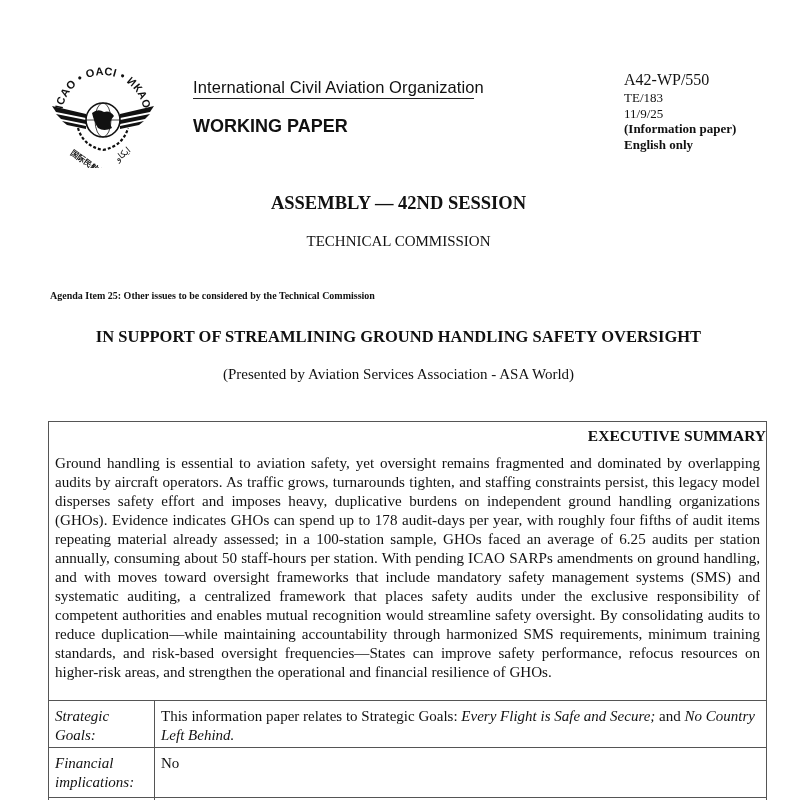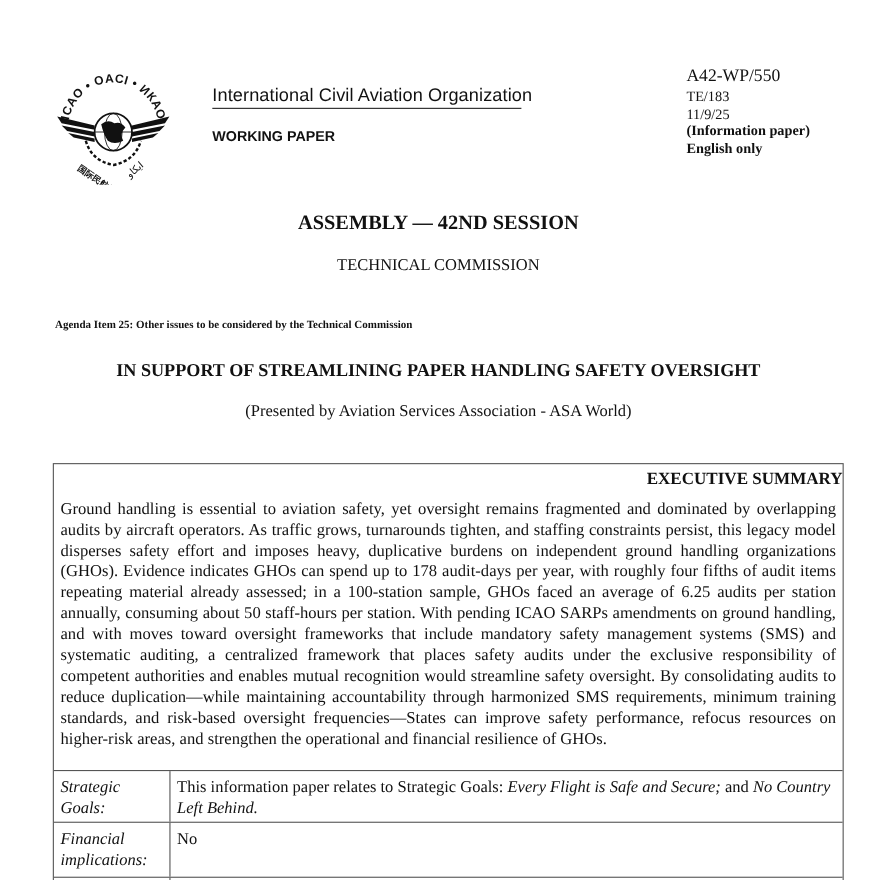--- a/index.html
+++ b/index.html
@@ -4,23 +4,23 @@
 <style>
   html, body { margin: 0; padding: 0; background: #ffffff; }
   body { width: 797px; height: 800px; position: relative; overflow: hidden; color: #111; }
   .serif { font-family: "Liberation Serif", "DejaVu Serif", serif; }
   .sans { font-family: "Liberation Sans", "DejaVu Sans", sans-serif; }
 
   #logo { position: absolute; left: 48px; top: 58px; width: 110px; height: 110px; }
 
   #org-name { position: absolute; left: 193px; top: 78px; font-size: 16.5px; letter-spacing: 0.1px; }
   #org-rule { position: absolute; left: 193px; top: 98px; width: 281px; height: 0; border-top: 1.4px solid #222; }
-  #wp-title { position: absolute; left: 193px; top: 116px; font-size: 13px; font-weight: bold; }
+  #wp-title { position: absolute; left: 193px; top: 116px; font-size: 18px; font-weight: bold; }
 
-  #doc-meta { position: absolute; left: 624px; top: 60px; line-height: 15.5px; font-size: 13px; }
+  #doc-meta { position: absolute; left: 624px; top: 70px; line-height: 15.5px; font-size: 13px; }
   #doc-meta .ref { font-size: 16px; line-height: 20px; }
   #doc-meta .b { font-weight: bold; }
 
   .center { position: absolute; left: 0; width: 797px; text-align: center; }
   #assembly { top: 193px; font-size: 18.5px; font-weight: bold; }
   #commission { top: 233px; font-size: 15px; font-weight: normal; }
   #agenda { position: absolute; left: 50px; top: 290px; font-size: 10px; font-weight: bold; }
   #paper-title { top: 327px; font-size: 16.5px; font-weight: bold; }
   #presented { top: 366px; font-size: 15px; }
 
@@ -75,21 +75,21 @@
   <div class="ref">A42-WP/550</div>
   <div>TE/183</div>
   <div>11/9/25</div>
   <div class="b">(Information paper)</div>
   <div class="b">English only</div>
 </div>
 
 <div id="assembly" class="center serif">ASSEMBLY — 42ND SESSION</div>
 <div id="commission" class="center serif">TECHNICAL COMMISSION</div>
 <div id="agenda" class="serif">Agenda Item 25: Other issues to be considered by the Technical Commission</div>
-<div id="paper-title" class="center serif">IN SUPPORT OF STREAMLINING PAPER HANDLING SAFETY OVERSIGHT</div>
+<div id="paper-title" class="center serif">IN SUPPORT OF STREAMLINING GROUND HANDLING SAFETY OVERSIGHT</div>
 <div id="presented" class="center serif">(Presented by Aviation Services Association - ASA World)</div>
 
 <div id="summary-box" class="serif">
   <div id="summary-heading">EXECUTIVE SUMMARY</div>
   <div id="summary-text">Ground handling is essential to aviation safety, yet oversight remains fragmented and dominated by overlapping audits by aircraft operators. As traffic grows, turnarounds tighten, and staffing constraints persist, this legacy model disperses safety effort and imposes heavy, duplicative burdens on independent ground handling organizations (GHOs). Evidence indicates GHOs can spend up to 178 audit-days per year, with roughly four fifths of audit items repeating material already assessed; in a 100-station sample, GHOs faced an average of 6.25 audits per station annually, consuming about 50 staff-hours per station. With pending ICAO SARPs amendments on ground handling, and with moves toward oversight frameworks that include mandatory safety management systems (SMS) and systematic auditing, a centralized framework that places safety audits under the exclusive responsibility of competent authorities and enables mutual recognition would streamline safety oversight. By consolidating audits to reduce duplication—while maintaining accountability through harmonized SMS requirements, minimum training standards, and risk-based oversight frequencies—States can improve safety performance, refocus resources on higher-risk areas, and strengthen the operational and financial resilience of GHOs.</div>
 
   <div id="row-fin" class="meta-row">
     <div class="col-divider"></div>
     <div class="meta-label">Financial implications:</div>
     <div class="meta-value">No</div>

